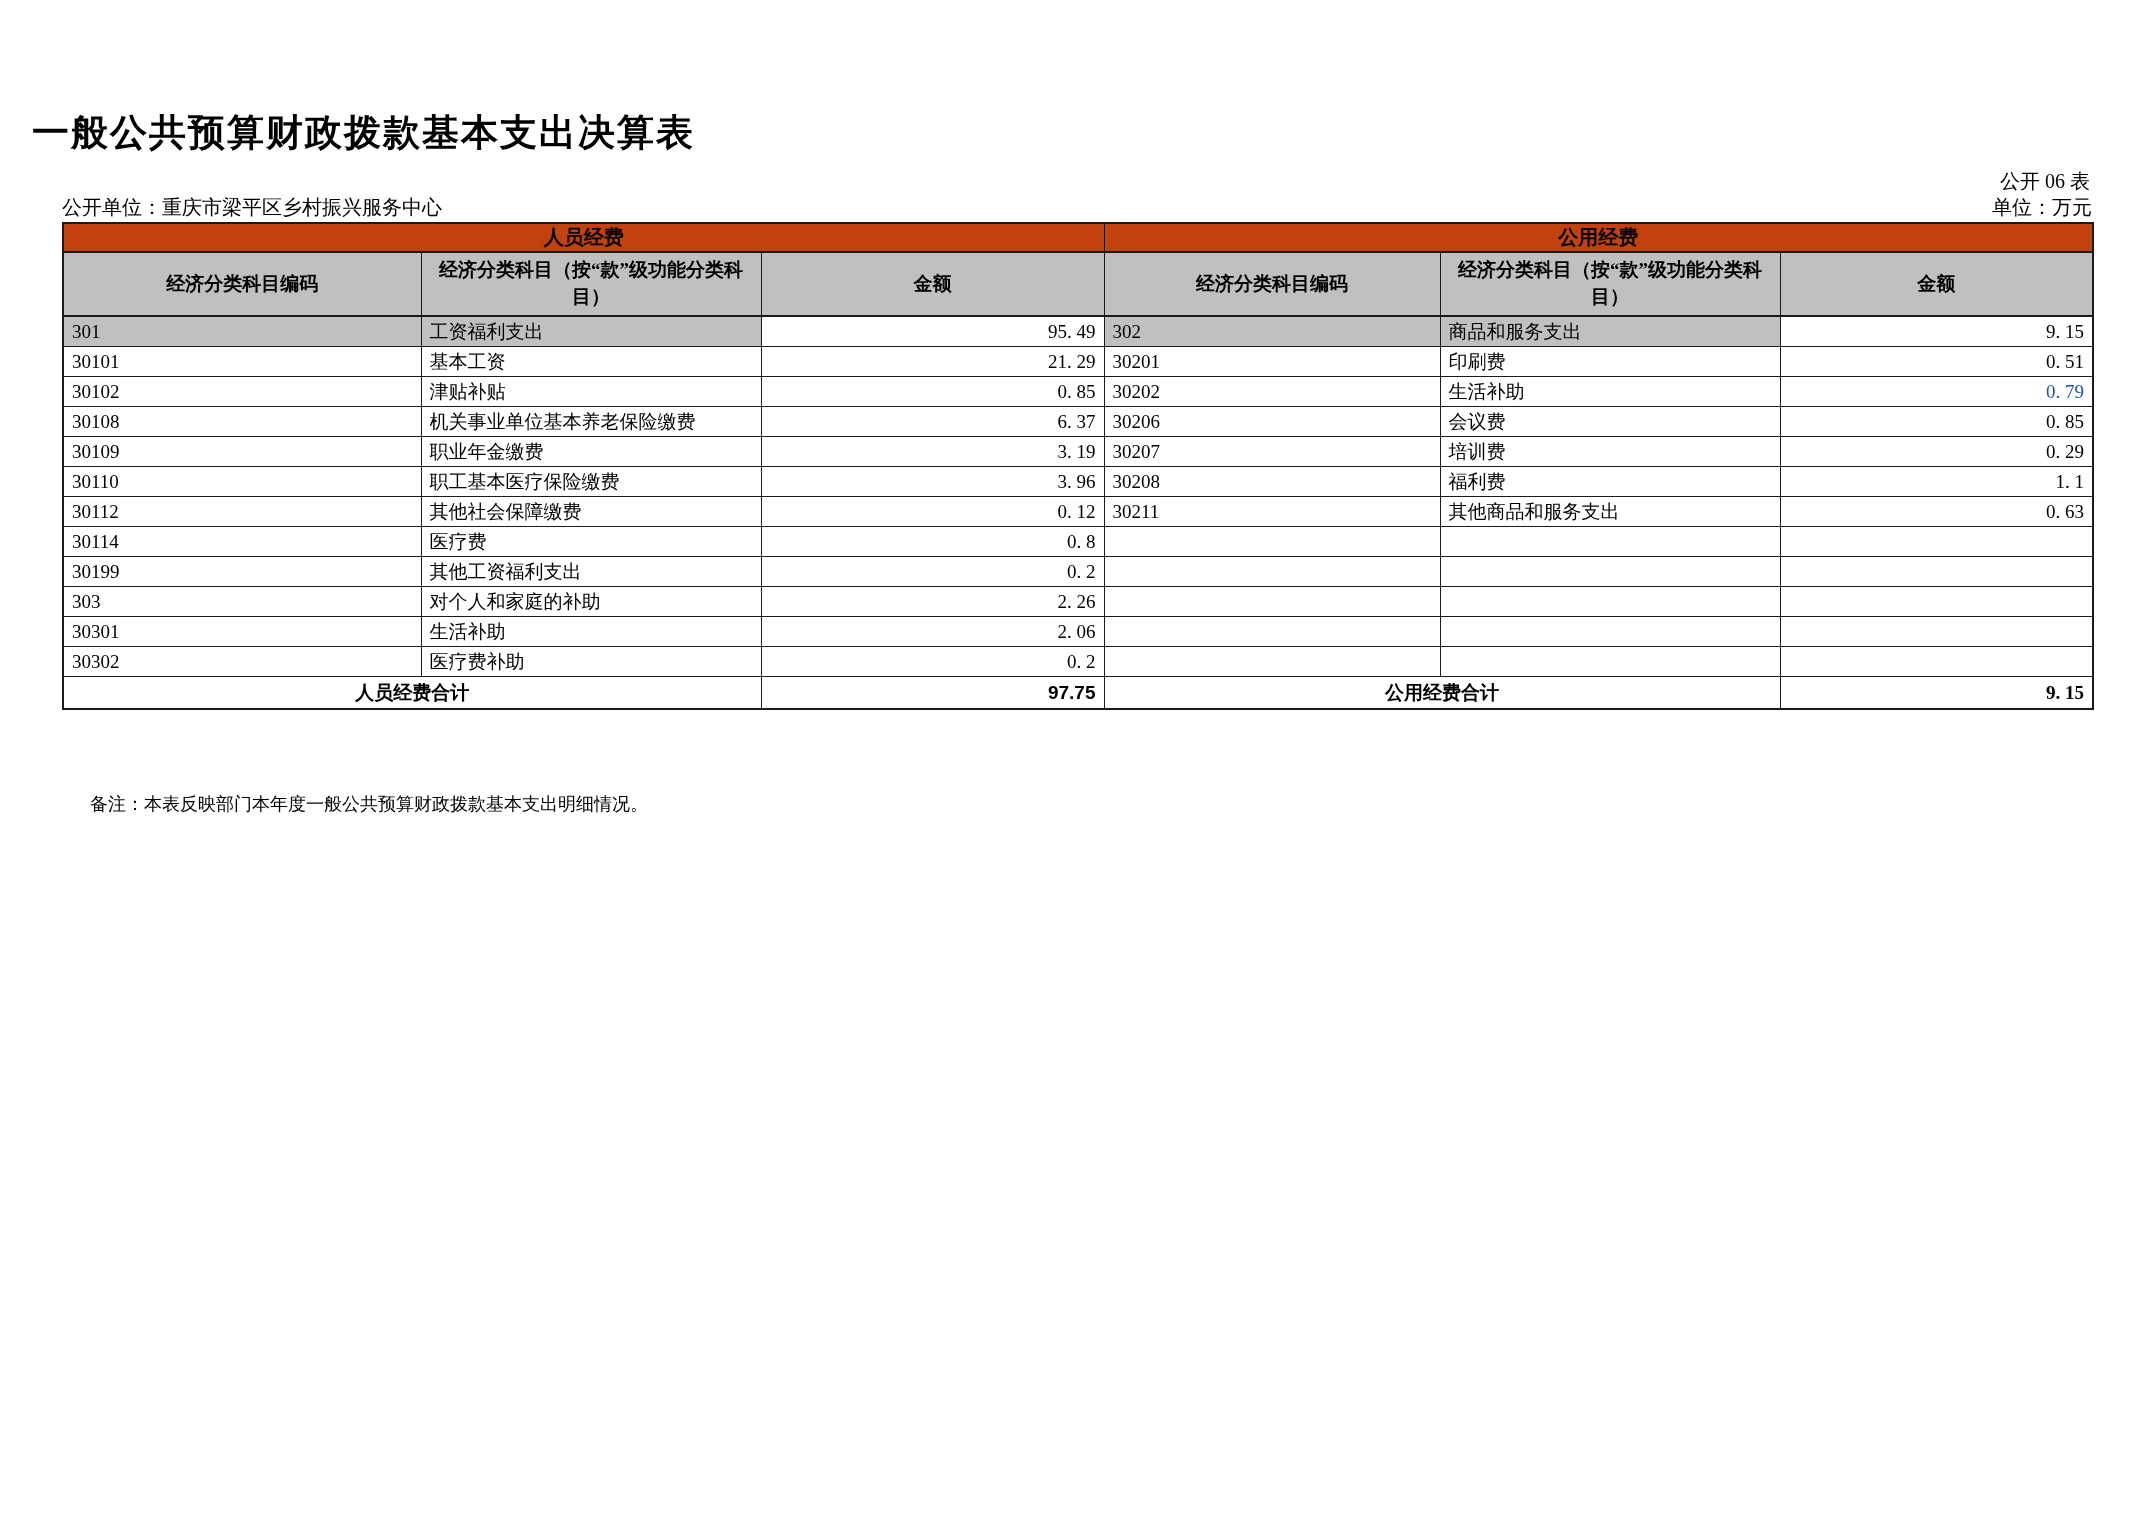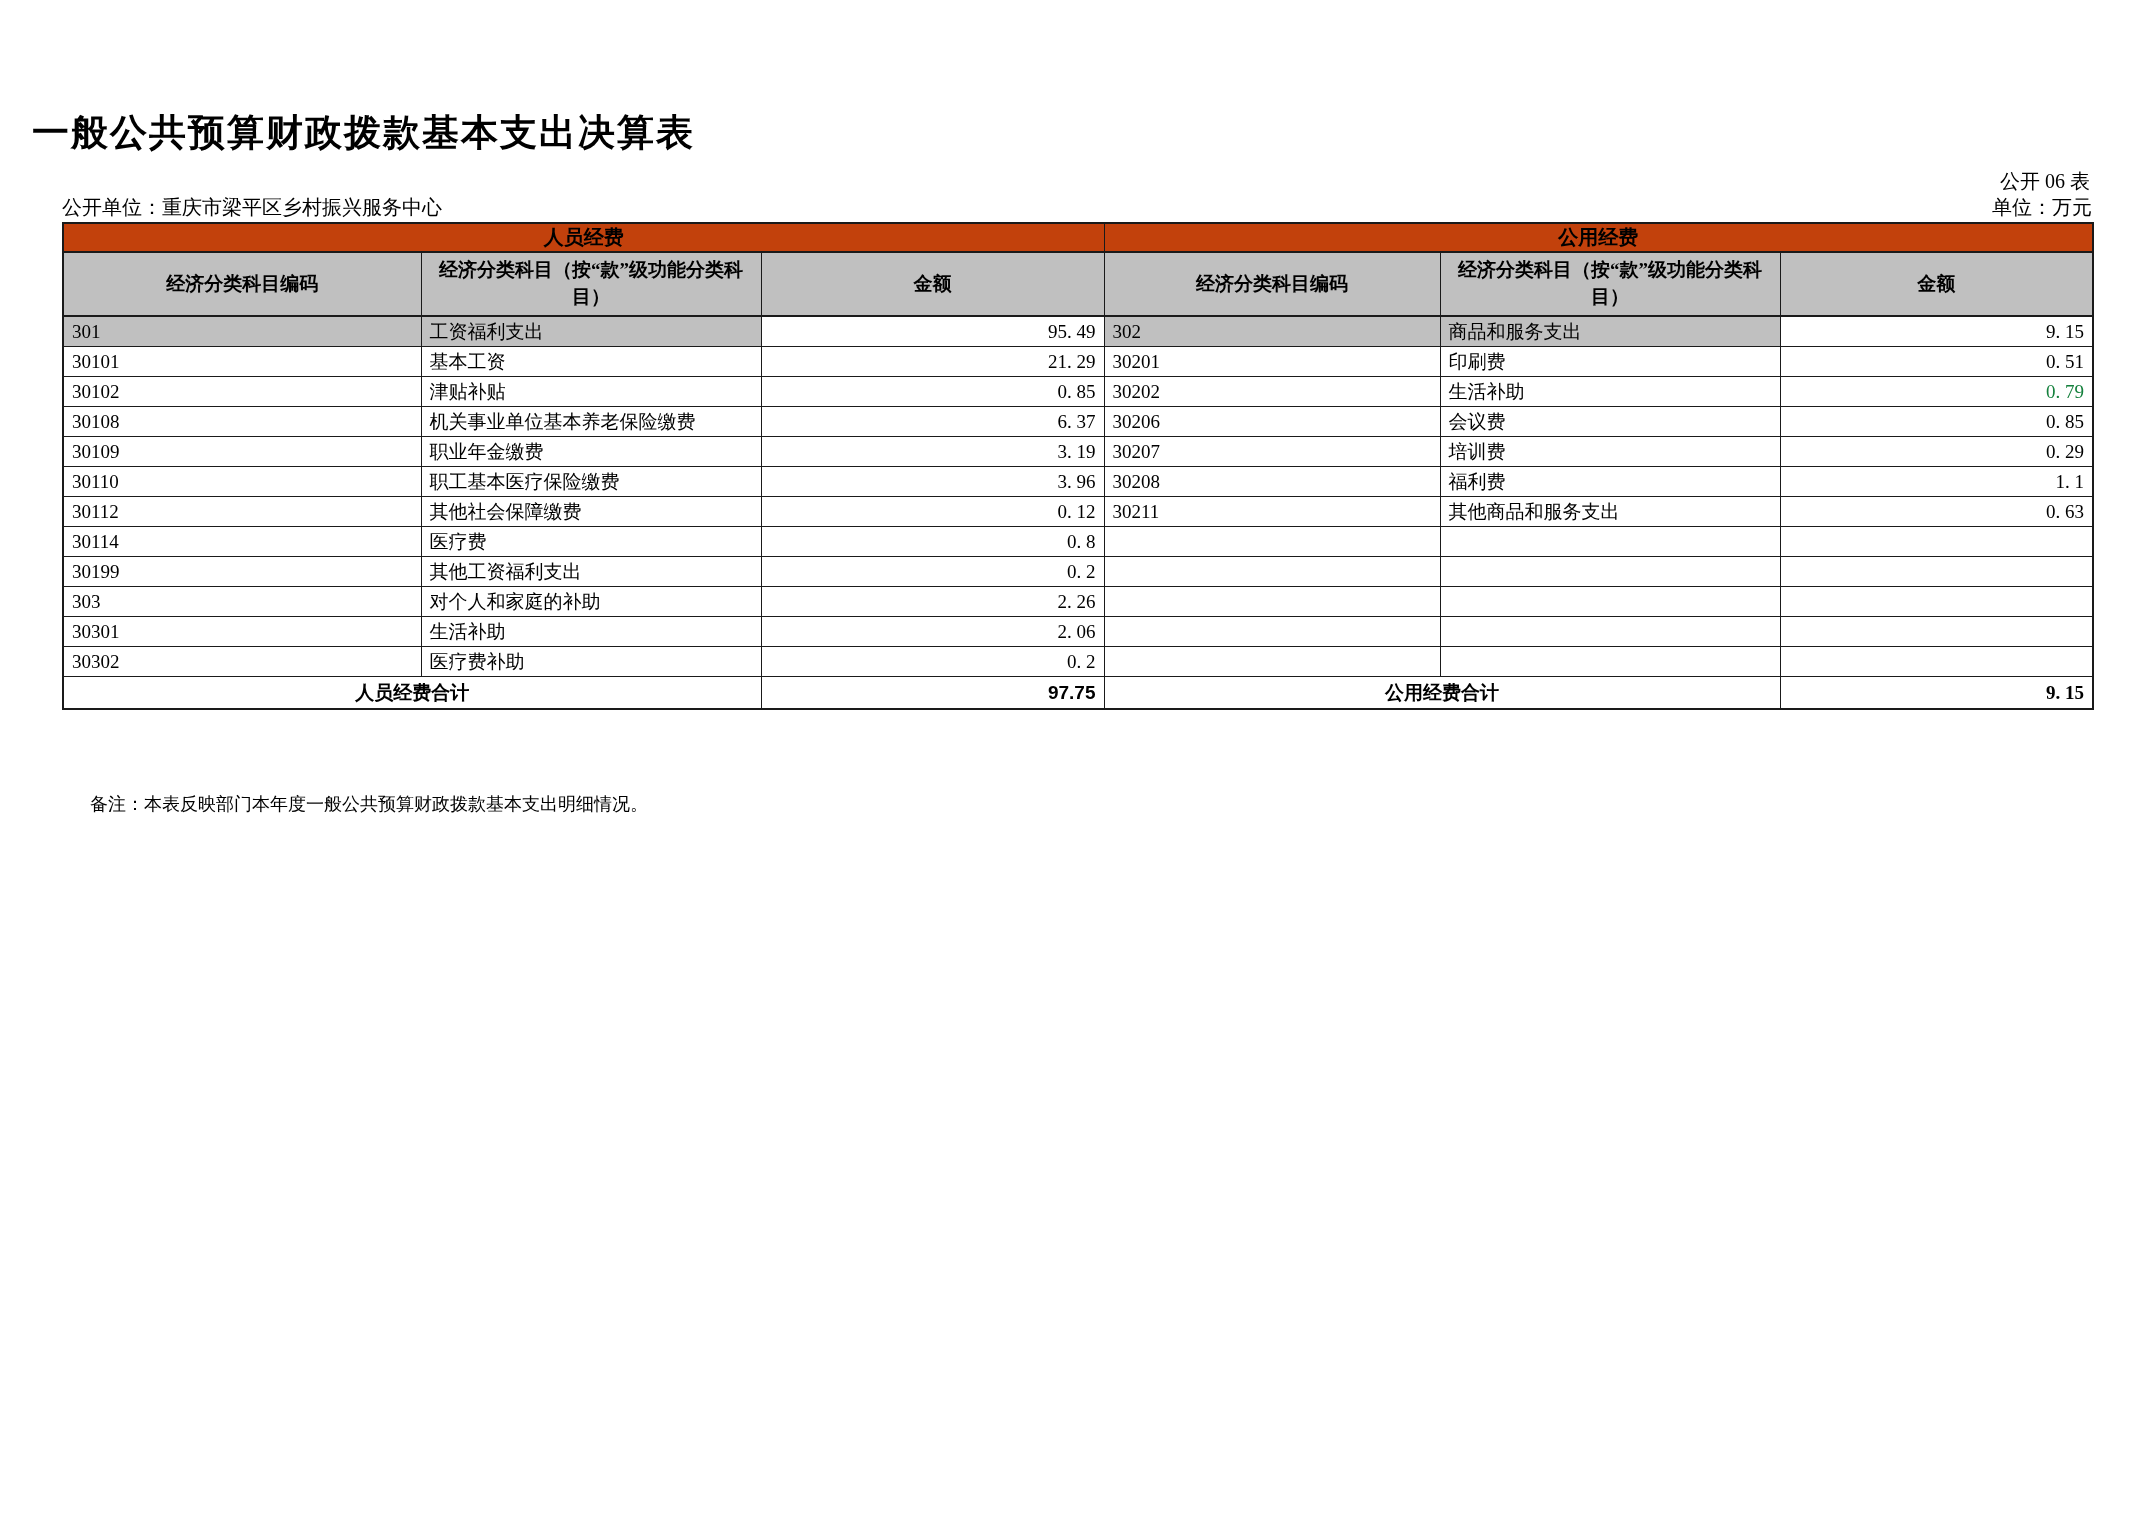--- a/index.html
+++ b/index.html
@@ -22,21 +22,21 @@
   tr.section-row th{height:26px;background:#c2410c;font-weight:bold;
                border-bottom:2px solid #1a1a1a;text-align:center;font-size:20px;}
   tr.colhead-row th{height:62px;background:#c0c0c0;font-weight:bold;
                text-align:center;white-space:normal;line-height:1.4;
                border-bottom:2px solid #1a1a1a;font-size:19px;}
 
   tr.data-row td{height:29px;}
   td.amount{text-align:right;}
   td.hl{background:#c0c0c0;}
   td.indent{padding-left:40px;}
-  td.red{color:#15803d;}
+  td.red{color:#1d4ed8;}
 
   tr.total-row td{height:31px;font-weight:bold;}
   tr.total-row td.total-label{text-align:center;}
   td.sans-val{font-family:"Liberation Sans","DejaVu Sans",sans-serif;font-weight:bold;
               text-align:right;font-size:19px;margin-top:8px;}
   td.serif-val{font-weight:normal;text-align:right;}
 
   .note{position:absolute;top:792px;left:90px;font-size:18px;}
   .pagenum{position:absolute;top:1458px;left:0;width:100%;text-align:center;font-size:17px;}
 </style>

